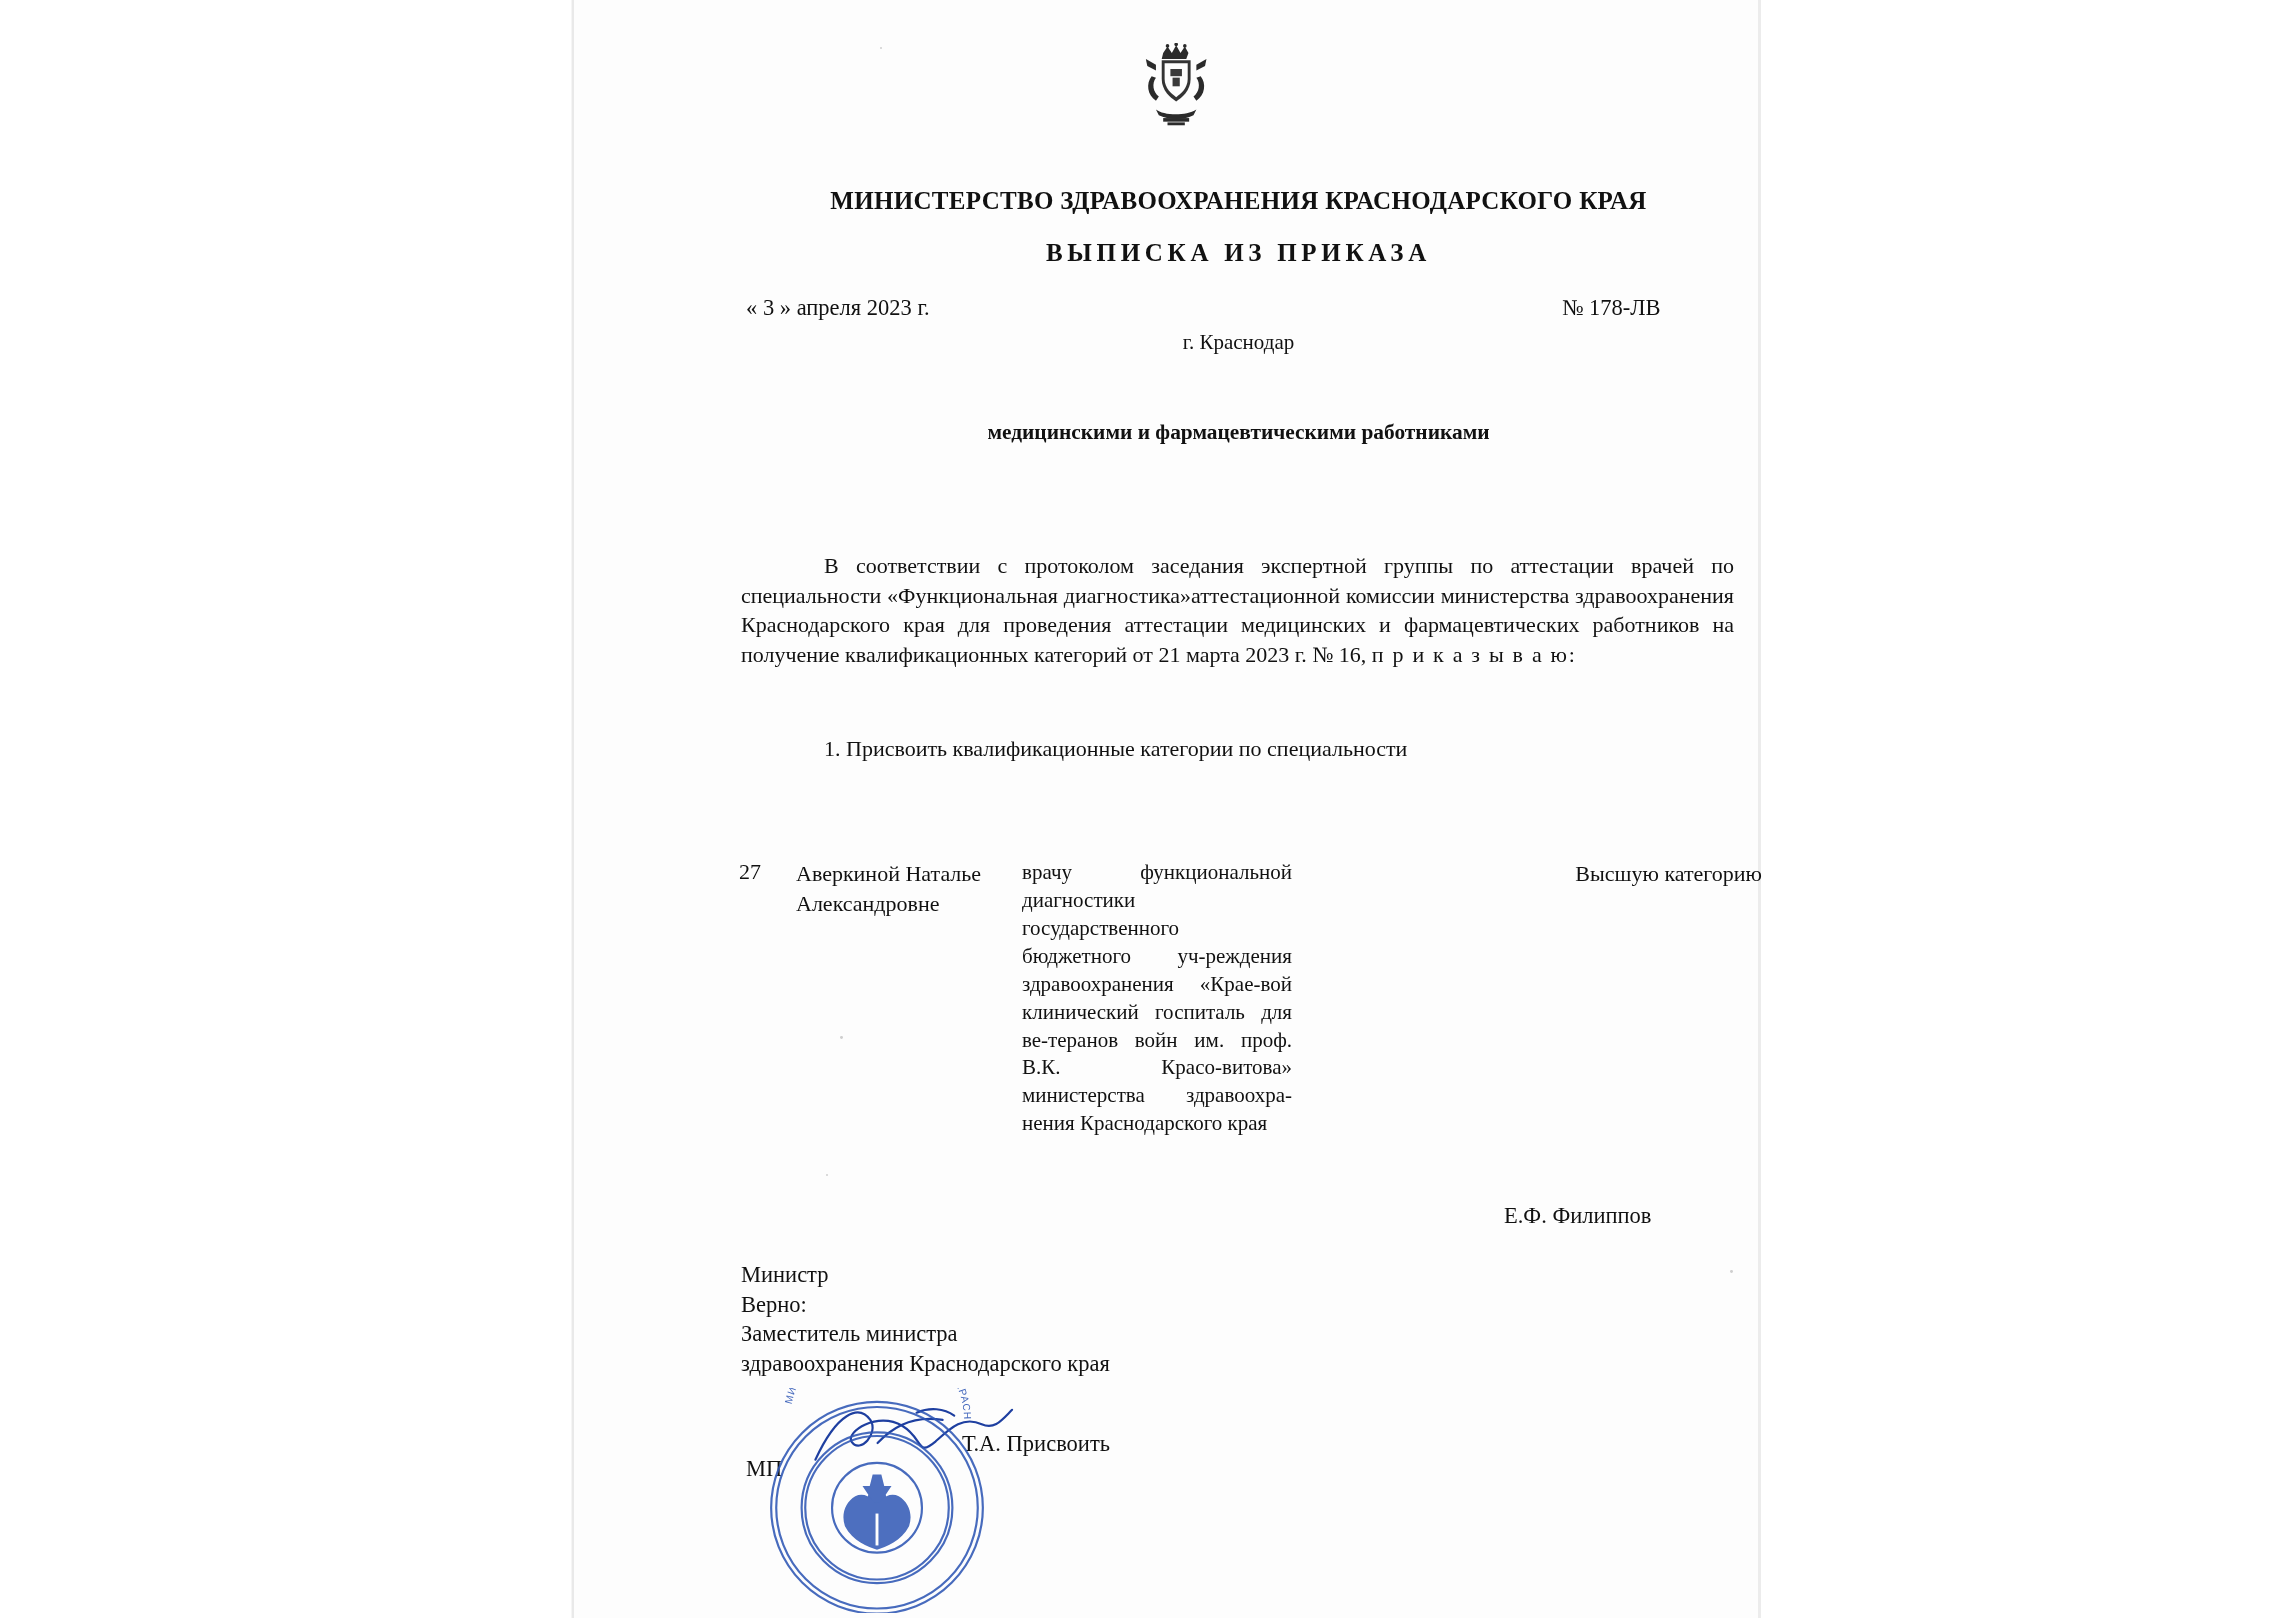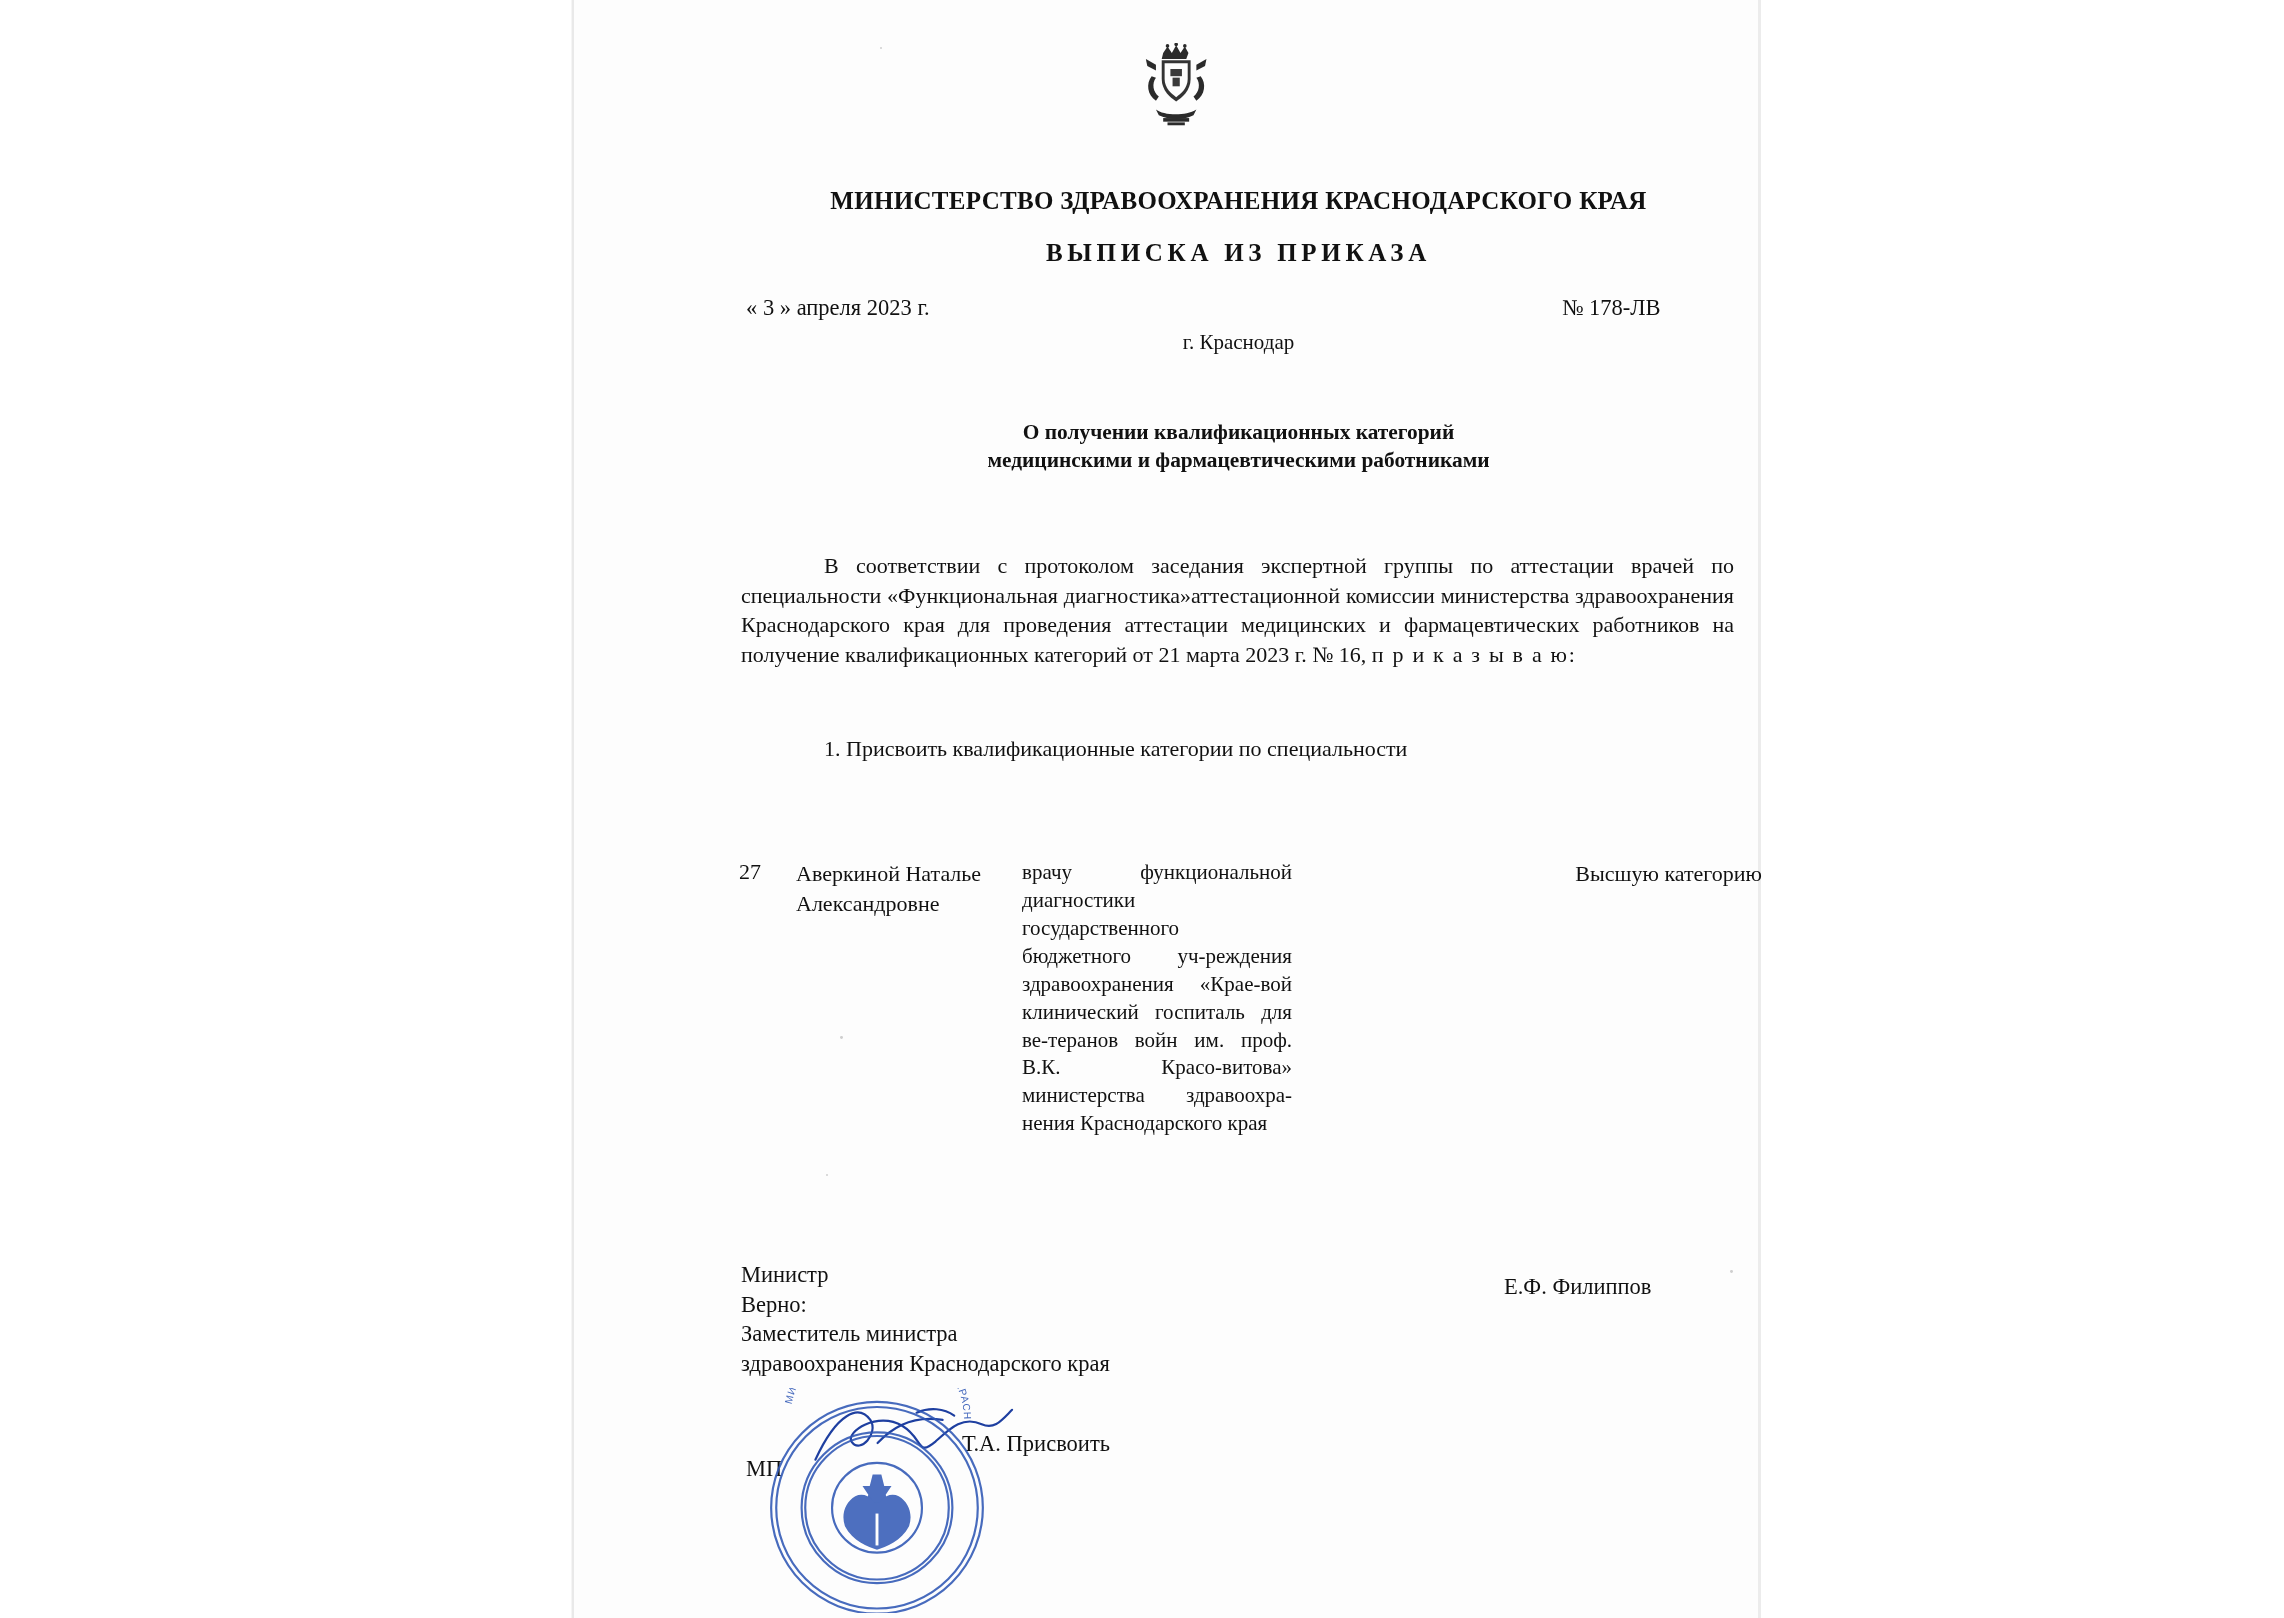--- a/index.html
+++ b/index.html
@@ -182,21 +182,21 @@
 
   .sign-minister-label {
     position: absolute;
     left: 741px;
     top: 1262px;
     font-size: 22.5px;
   }
   .sign-minister-name {
     position: absolute;
     left: 1504px;
-    top: 1274px;
+    top: 1203px;
     font-size: 22.5px;
     white-space: nowrap;
   }
 
   .certify-block {
     position: absolute;
     left: 741px;
     top: 1290px;
     font-size: 22.5px;
     line-height: 1.30;
@@ -276,21 +276,20 @@
 </div>
 
 <div class="ministry-title">МИНИСТЕРСТВО  ЗДРАВООХРАНЕНИЯ КРАСНОДАРСКОГО  КРАЯ</div>
 <div class="doc-kind">ВЫПИСКА ИЗ ПРИКАЗА</div>
 
 <div class="date-line">« 3 » апреля  2023 г.</div>
 <div class="number-line">№  178-ЛВ</div>
 <div class="city-line">г. Краснодар</div>
 
 <div class="subject">
-  <div>О получении квалификационных категорий</div>
   <div>медицинскими и фармацевтическими работниками</div>
 </div>
 
 <div class="body-block">
   <p class="indent-1"><span>В  соответствии  с  протоколом  заседания  экспертной  группы  по аттестации  врачей  по  специальности  «Функциональная диагностика»аттестационной  комиссии  министерства  здравоохранения Краснодарского  края  для  проведения  аттестации  медицинских  и фармацевтических работников на получение квалификационных  категорий  от 21 марта 2023 г.  №  16, </span><span class="spaced-cmd">п р и к а з ы в а ю:</span></p>
 </div>
 
 <div class="item-1">
   <div class="l1">1. Присвоить  квалификационные  категории  по специальности</div>
 </div>

